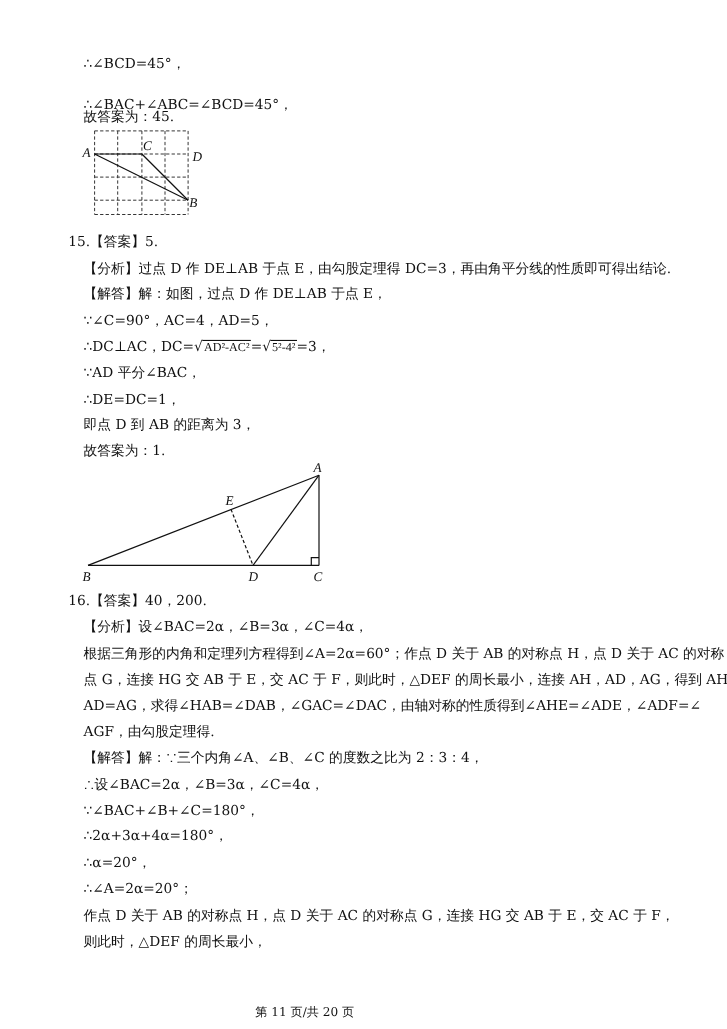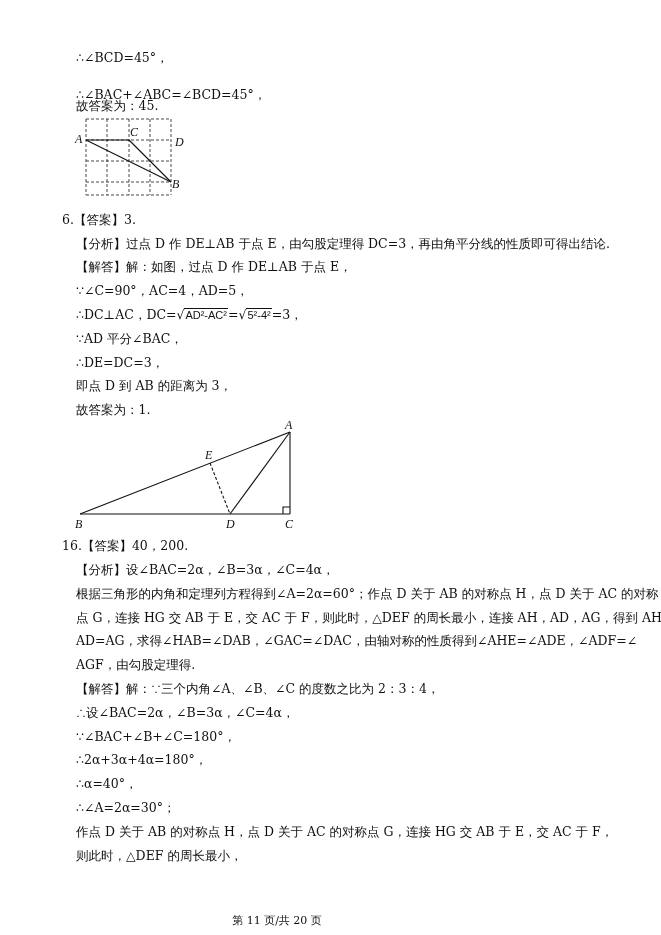--- a/index.html
+++ b/index.html
@@ -2,21 +2,21 @@
 <html><head>
 <meta charset="utf-8">
 <style>
   html, body { margin: 0; padding: 0; background: #ffffff; }
   body { width: 661px; height: 935px; position: relative; overflow: hidden;
          font-family: "DejaVu Serif", "Liberation Serif", serif; color: #111; font-size: 12.5px; }
   .line { position: absolute; white-space: nowrap; line-height: 16px; }
   .ind { left: 76px; }
   .num { left: 62px; }
   .sqrt { display: inline-block; position: relative; }
-  .rad { font-family: Liberation Sans, sans-serif; font-size: 11px; border-top: 1px solid #111; padding: 0 1px; }
+  .rad { font-family: Liberation Serif, serif; font-size: 11px; border-top: 1px solid #111; padding: 0 1px; }
   svg { position: absolute; }
   .footer { position: absolute; top: 913px; left: 0; width: 554px; text-align: center; font-size: 11px; }
 </style>
 </head>
 <body>
 
 <div class="line ind" style="top:50px">∴∠BCD=45°，</div>
 <div class="line ind" style="top:87px">∴∠BAC+∠ABC=∠BCD=45°，</div>
 <div class="line ind" style="top:98px">故答案为：45.</div>
 
@@ -39,29 +39,29 @@
     <line x1="57" y1="25" x2="99" y2="67"></line>
   </g>
   <g font-family="Liberation Serif, serif" font-style="italic" font-size="12" fill="#111">
     <text x="3" y="28">A</text>
     <text x="58" y="21">C</text>
     <text x="103" y="31">D</text>
     <text x="100" y="73">B</text>
   </g>
 </svg>
 
-<div class="line num" style="top:212px">6.【答案】3.</div>
+<div class="line num" style="top:212px">15.【答案】5.</div>
 <div class="line ind" style="top:236px">【分析】过点 D 作 DE⊥AB 于点 E，由勾股定理得 DC=3，再由角平分线的性质即可得出结论.</div>
 <div class="line ind" style="top:259px">【解答】解：如图，过点 D 作 DE⊥AB 于点 E，</div>
 <div class="line ind" style="top:283px">∵∠C=90°，AC=4，AD=5，</div>
 <div class="line ind" style="top:307px">
   <span>∴DC⊥AC，DC=</span><span class="sqrt">√<span class="rad">AD²-AC²</span></span>=<span class="sqrt">√<span class="rad">5²-4²</span></span><span>=3，</span>
 </div>
 <div class="line ind" style="top:331px">∵AD 平分∠BAC，</div>
-<div class="line ind" style="top:355px">∴DE=DC=3，</div>
+<div class="line ind" style="top:355px">∴DE=DC=1，</div>
 <div class="line ind" style="top:378px">即点 D 到 AB 的距离为 3，</div>
 <div class="line ind" style="top:402px">故答案为：1.</div>
 
 <svg style="left:72px;top:418px" width="230" height="115" viewBox="0 0 230 115">
   <g stroke="#111" stroke-width="1.1" fill="none">
     <line x1="8" y1="96" x2="218" y2="96"></line>
     <line x1="218" y1="14" x2="218" y2="96"></line>
     <line x1="8" y1="96" x2="218" y2="14"></line>
     <line x1="158" y1="96" x2="218" y2="14"></line>
     <line x1="138" y1="45" x2="158" y2="96" stroke-dasharray="3,2"></line>
@@ -79,18 +79,18 @@
 <div class="line num" style="top:538px">16.【答案】40，200.</div>
 <div class="line ind" style="top:562px">【分析】设∠BAC=2α，∠B=3α，∠C=4α，</div>
 <div class="line ind" style="top:586px">根据三角形的内角和定理列方程得到∠A=2α=60°；作点 D 关于 AB 的对称点 H，点 D 关于 AC 的对称</div>
 <div class="line ind" style="top:610px">点 G，连接 HG 交 AB 于 E，交 AC 于 F，则此时，△DEF 的周长最小，连接 AH，AD，AG，得到 AH=</div>
 <div class="line ind" style="top:633px">AD=AG，求得∠HAB=∠DAB，∠GAC=∠DAC，由轴对称的性质得到∠AHE=∠ADE，∠ADF=∠</div>
 <div class="line ind" style="top:657px">AGF，由勾股定理得.</div>
 <div class="line ind" style="top:681px">【解答】解：∵三个内角∠A、∠B、∠C 的度数之比为 2：3：4，</div>
 <div class="line ind" style="top:705px">∴设∠BAC=2α，∠B=3α，∠C=4α，</div>
 <div class="line ind" style="top:729px">∵∠BAC+∠B+∠C=180°，</div>
 <div class="line ind" style="top:752px">∴2α+3α+4α=180°，</div>
-<div class="line ind" style="top:776px">∴α=40°，</div>
-<div class="line ind" style="top:800px">∴∠A=2α=30°；</div>
+<div class="line ind" style="top:776px">∴α=20°，</div>
+<div class="line ind" style="top:800px">∴∠A=2α=20°；</div>
 <div class="line ind" style="top:824px">作点 D 关于 AB 的对称点 H，点 D 关于 AC 的对称点 G，连接 HG 交 AB 于 E，交 AC 于 F，</div>
 <div class="line ind" style="top:848px">则此时，△DEF 的周长最小，</div>
 
 <div class="footer">第 11 页/共 20 页</div>
 
 </body></html>

